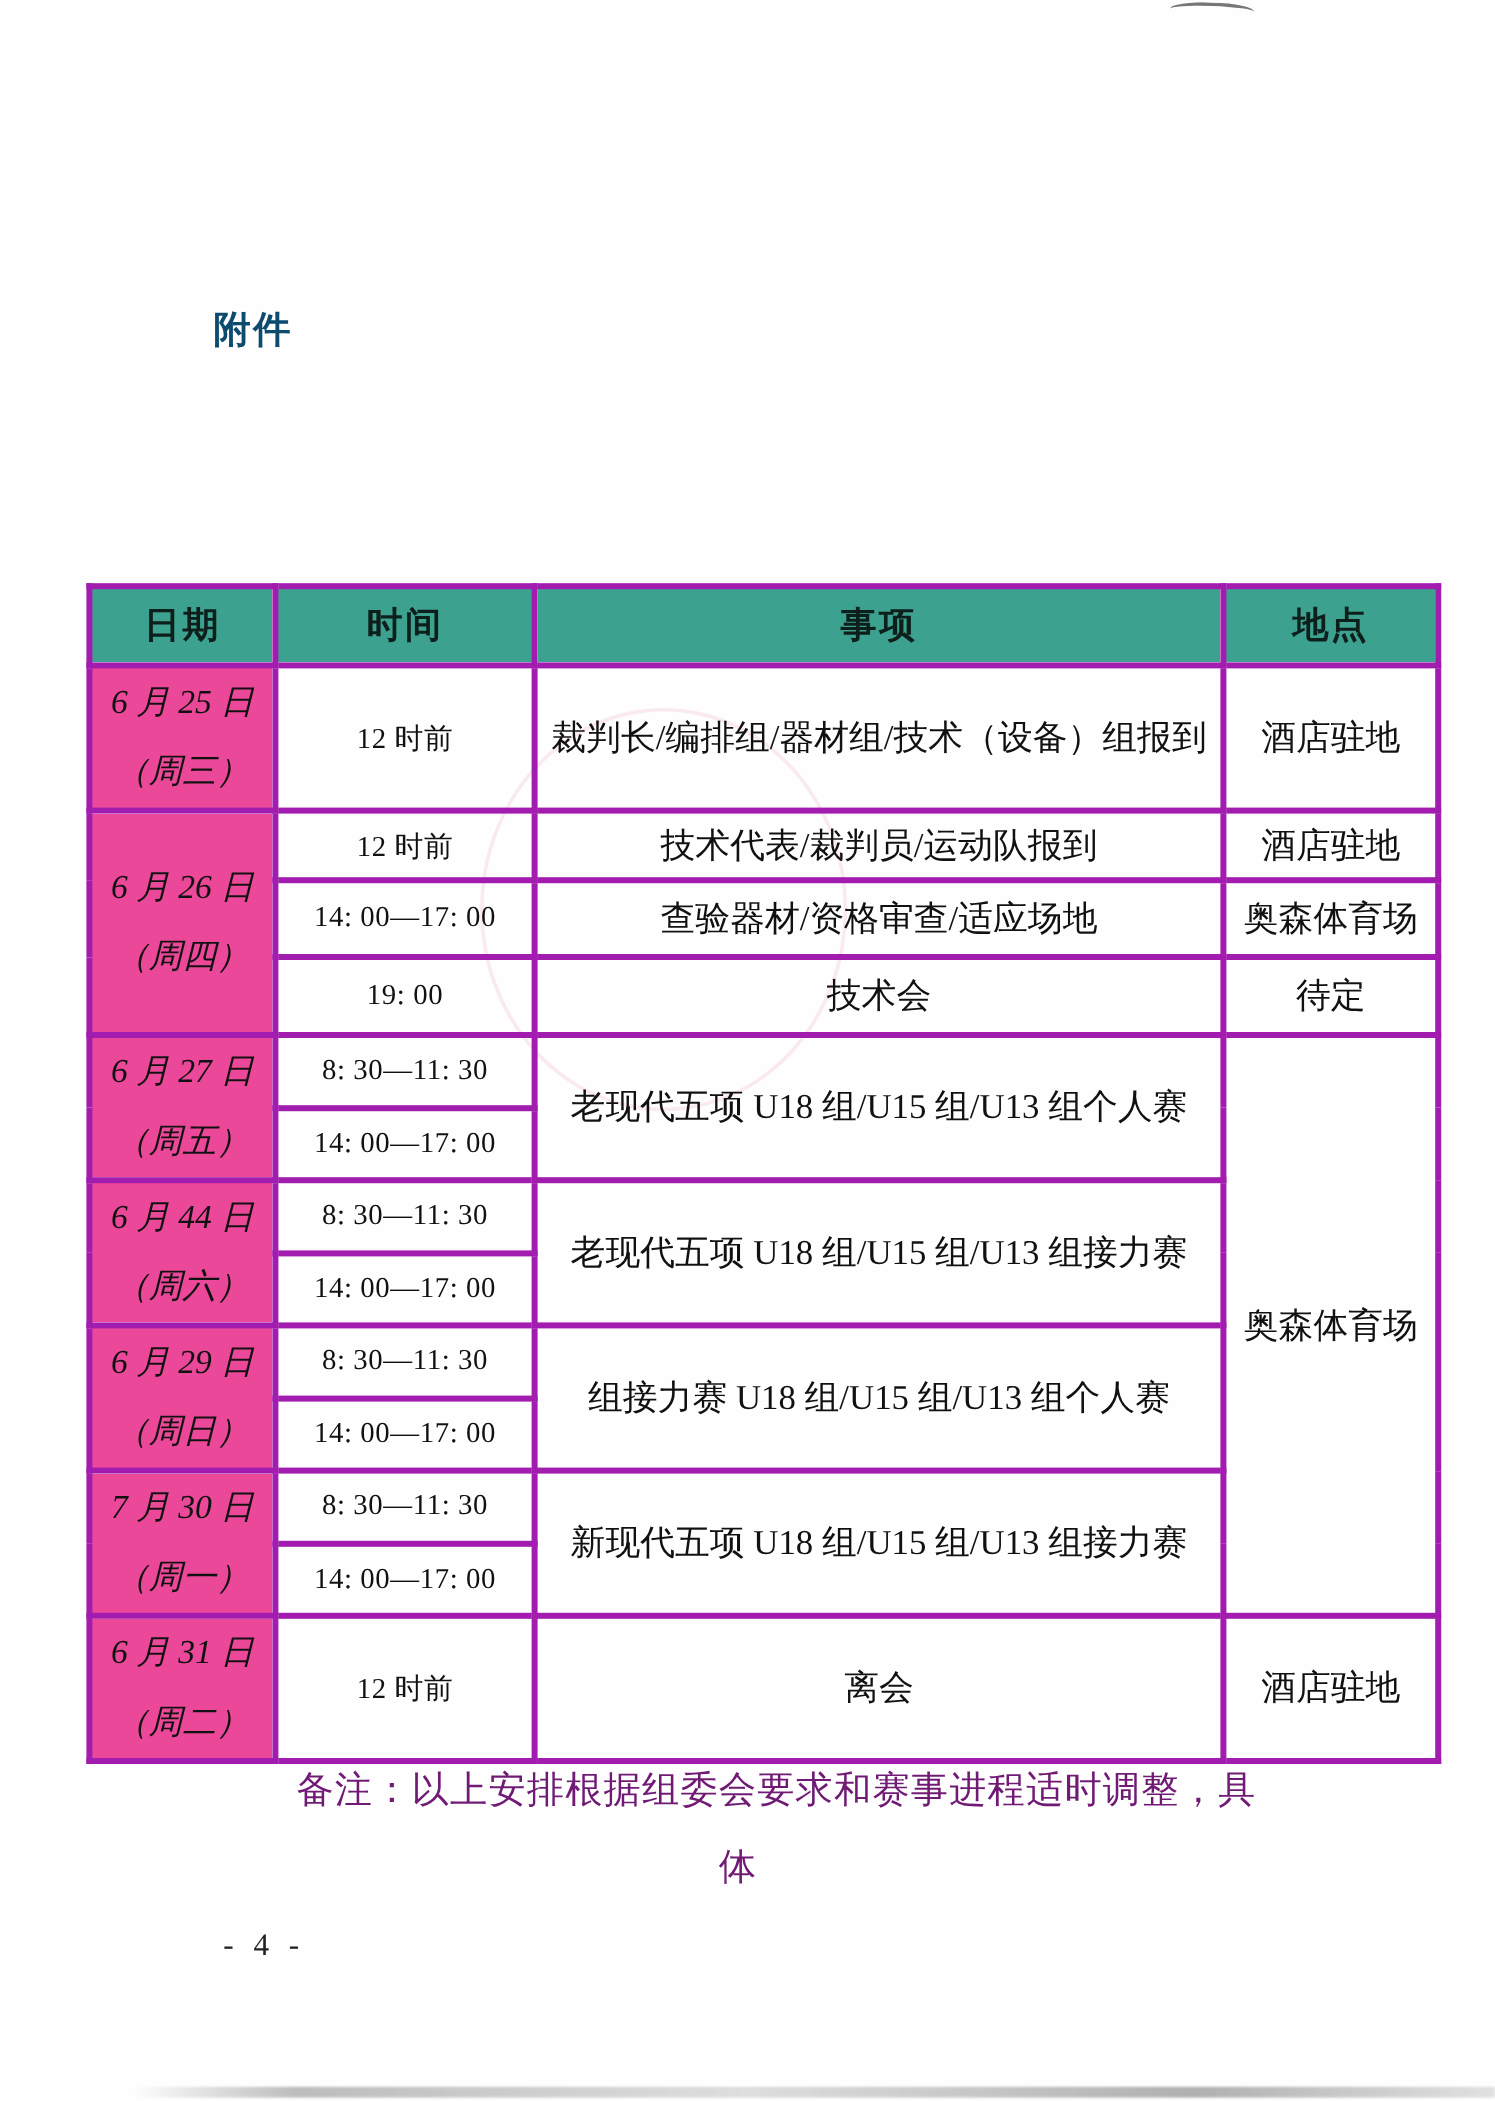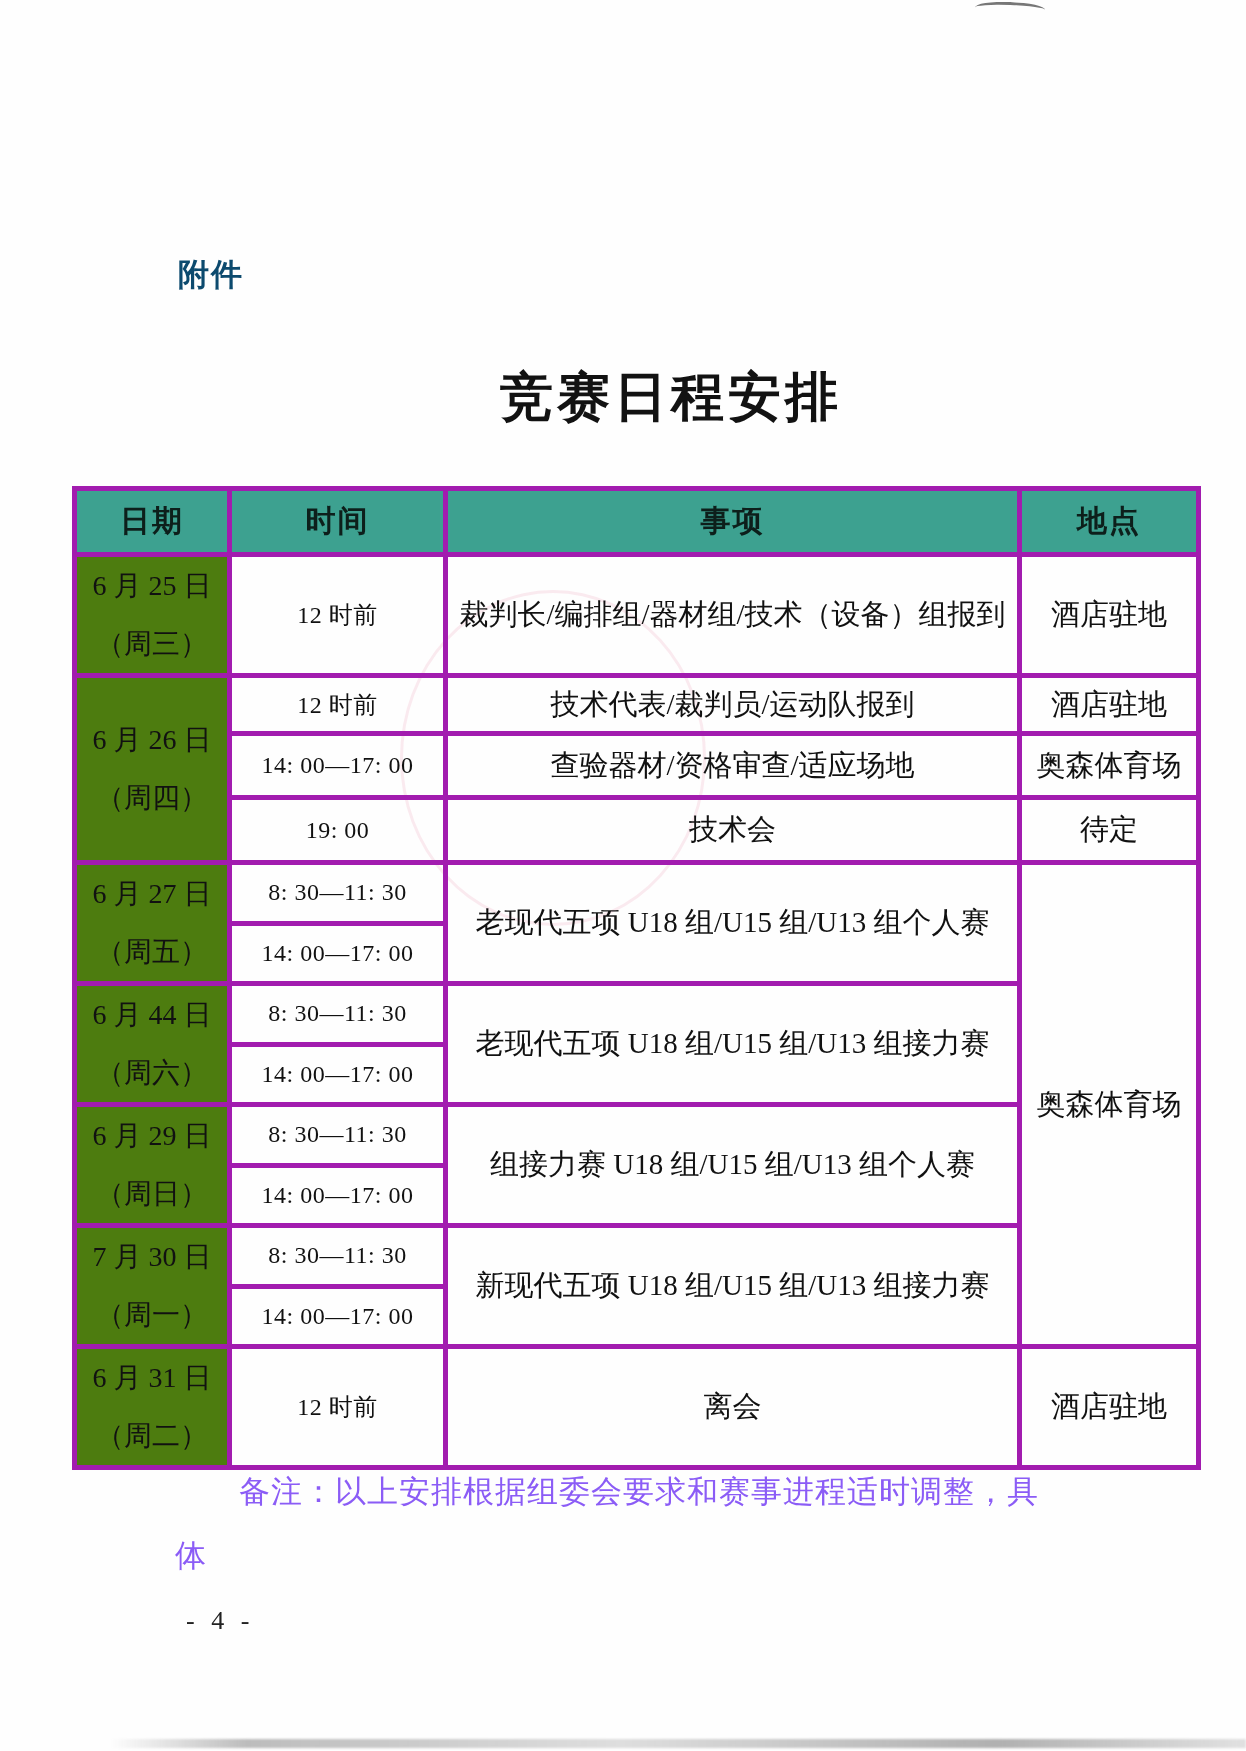--- a/index.html
+++ b/index.html
@@ -44,38 +44,40 @@
     overflow:hidden;
   }
   .sched tr.g-start td, .sched tr.g-start th{border-top-width:3px;}
   .sched thead th{
     background:#3da190;
     font-family:"Liberation Sans","DejaVu Sans",sans-serif;
     font-weight:700;font-size:30px;letter-spacing:2px;color:#0d1f1b;
     height:61px;
   }
   .sched td.date{
-    background:#4d7c0f;
+    background:#ec4899;
     font-size:28px;
+    font-style:italic;
   }
   .sched td.date .dline{display:block;line-height:58px;}
   .sched td.time{font-size:24px;letter-spacing:0.5px;}
   .sched td.event{font-size:29px;}
   .sched td.loc{font-size:29px;}
   tr.r-625{height:118px;}
   tr.r-626a{height:58px;}
   tr.r-626b{height:64px;}
   tr.r-626c{height:65px;}
   tr.sub{height:60px;}
   tr.r-631{height:121px;}
   
   .note{
     position:absolute;left:175px;top:1460px;width:880px;
-    font-size:31px;line-height:64px;color:#8b5cf6;
+    font-size:31px;line-height:64px;color:#701a75;
     letter-spacing:1px;
+    text-align:center;
   }
   .note .indent{display:inline-block;width:64px;}
   .page-number{
     position:absolute;left:186px;top:1606px;
     font-size:26px;letter-spacing:5px;color:#222;
   }
   
   .artifact-fold{
     position:absolute;left:975px;top:2px;width:70px;height:10px;
     border-top:3px solid #4a4a4a;border-radius:50%;
@@ -99,21 +101,20 @@
 </style>
 </head>
 <body>
 
 <div class="page">
 
   <div class="artifact-fold"></div>
 
   <div class="attachment">附件</div>
 
-  <div class="doc-title">竞赛日程安排</div>
 
   <div class="artifact-stamp"></div>
 
   <table class="sched">
     <colgroup>
         <col class="c-date">
         <col class="c-time">
         <col class="c-event">
         <col class="c-loc">
       </colgroup>

